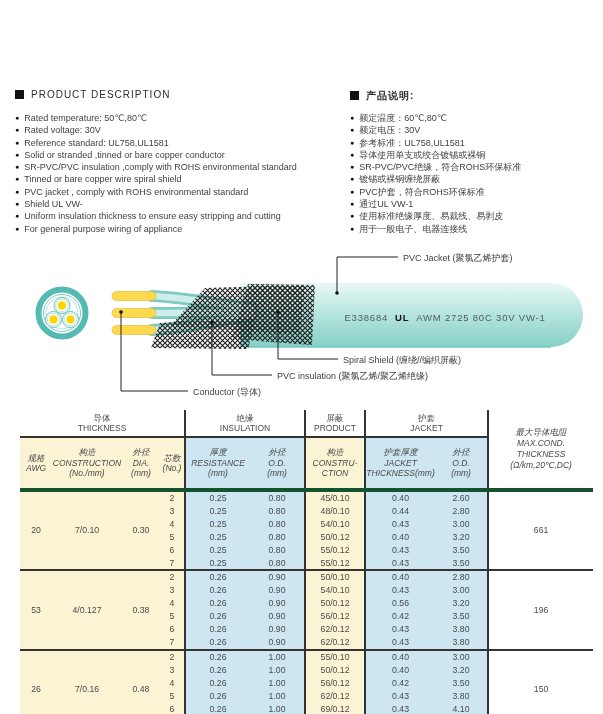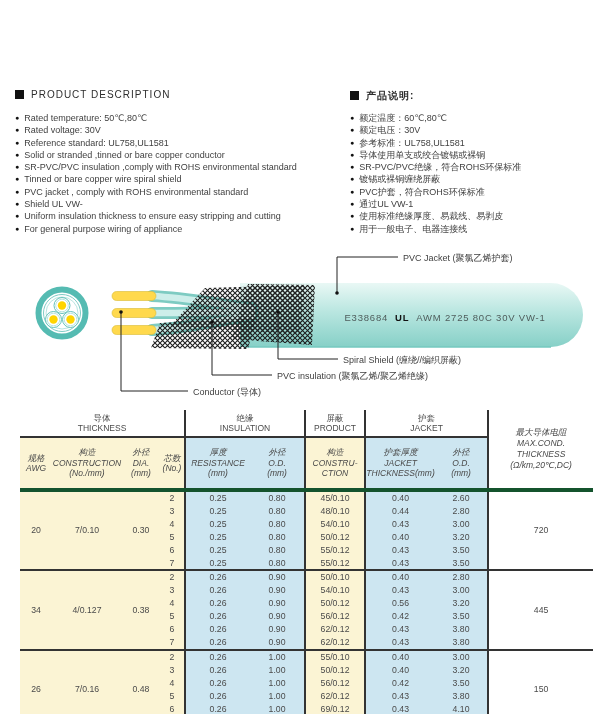--- a/index.html
+++ b/index.html
@@ -239,21 +239,21 @@
         <tr>
           <td class="c gt" rowspan="6">20</td>
           <td class="c gt" rowspan="6">7/0.10</td>
           <td class="c gt" rowspan="6">0.30</td>
           <td class="c gt">2</td>
           <td class="b v gt">0.25</td>
           <td class="b gt">0.80</td>
           <td class="c v gt">45/0.10</td>
           <td class="b v gt">0.40</td>
           <td class="b gt">2.60</td>
-          <td class="v gt" rowspan="6">720</td>
+          <td class="v gt" rowspan="6">661</td>
         </tr>
         <tr>
           <td class="c">3</td>
           <td class="b v">0.25</td>
           <td class="b">0.80</td>
           <td class="c v">48/0.10</td>
           <td class="b v">0.44</td>
           <td class="b">2.80</td>
         </tr>
         <tr>
@@ -282,30 +282,30 @@
         </tr>
         <tr>
           <td class="c">7</td>
           <td class="b v">0.25</td>
           <td class="b">0.80</td>
           <td class="c v">55/0.12</td>
           <td class="b v">0.43</td>
           <td class="b">3.50</td>
         </tr>
         <tr>
-          <td class="c gt" rowspan="6">34</td>
+          <td class="c gt" rowspan="6">53</td>
           <td class="c gt" rowspan="6">4/0.127</td>
           <td class="c gt" rowspan="6">0.38</td>
           <td class="c gt">2</td>
           <td class="b v gt">0.26</td>
           <td class="b gt">0.90</td>
           <td class="c v gt">50/0.10</td>
           <td class="b v gt">0.40</td>
           <td class="b gt">2.80</td>
-          <td class="v gt" rowspan="6">445</td>
+          <td class="v gt" rowspan="6">196</td>
         </tr>
         <tr>
           <td class="c">3</td>
           <td class="b v">0.26</td>
           <td class="b">0.90</td>
           <td class="c v">54/0.10</td>
           <td class="b v">0.43</td>
           <td class="b">3.00</td>
         </tr>
         <tr>

